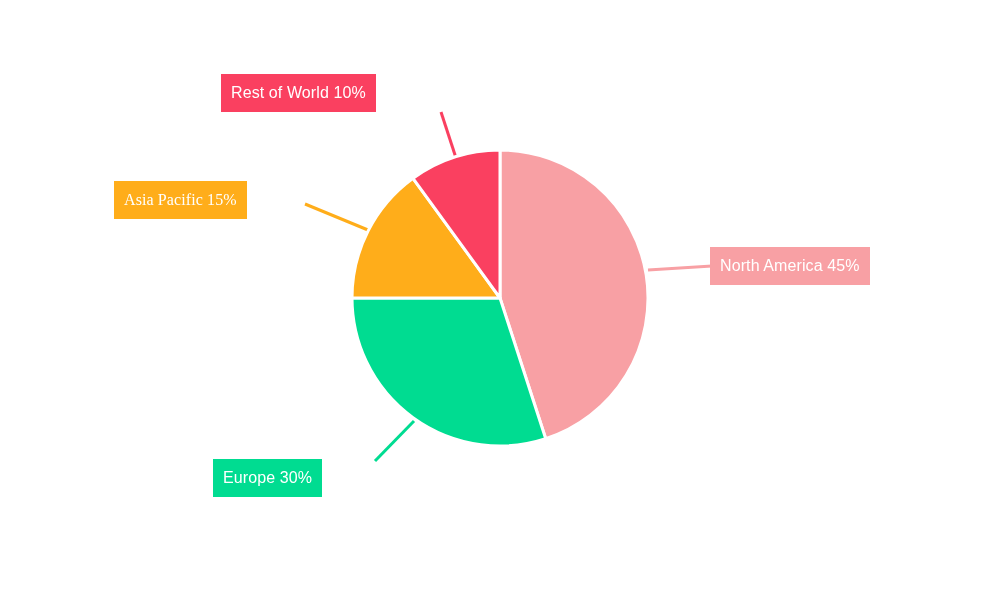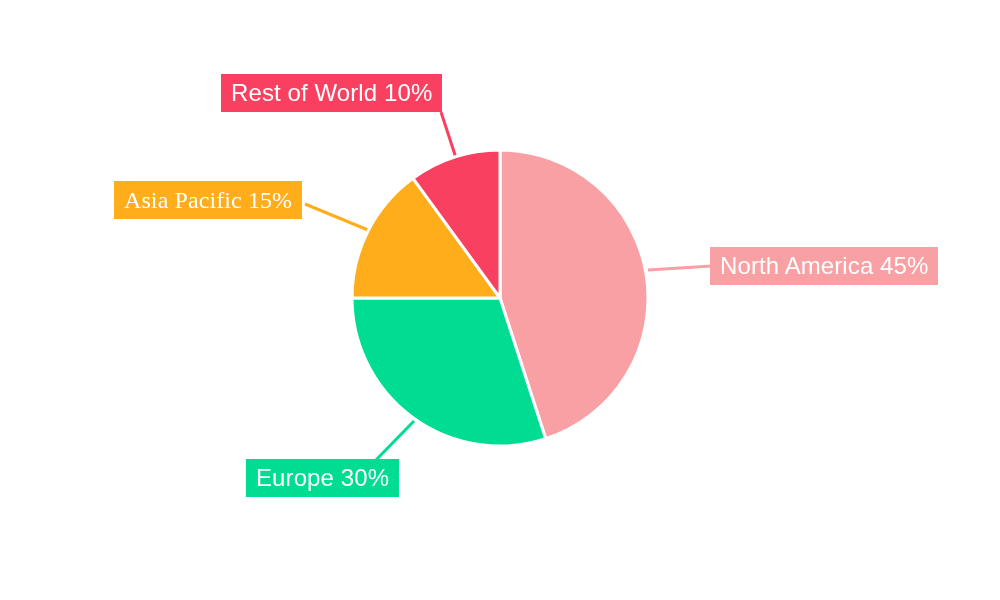--- a/index.html
+++ b/index.html
@@ -21,30 +21,30 @@
     position: absolute;
     left: 0;
     top: 0;
     width: 1000px;
     height: 600px;
   }
   .callout-label {
     position: absolute;
     color: #ffffff;
     font-family: "Liberation Sans", sans-serif;
-    font-size: 24px;
+    font-size: 16px;
     line-height: 38px;
     height: 38px;
     padding: 0 10px;
     white-space: nowrap;
     box-sizing: border-box;
     letter-spacing: 0.1px;
   }
   #label-north-america { left: 710px; top: 247px; }
-  #label-europe        { left: 246px; top: 459px; }
+  #label-europe        { left: 213px; top: 459px; }
   #label-asia-pacific  { left: 114px; top: 181px; }
   #label-rest-of-world { left: 221px; top: 74px;  }
 </style>
 </head>
 <body>
 
 <div id="stage">
 
   <svg id="pie-svg" viewBox="0 0 1000 600" xmlns="http://www.w3.org/2000/svg">
     <g id="connectors">

